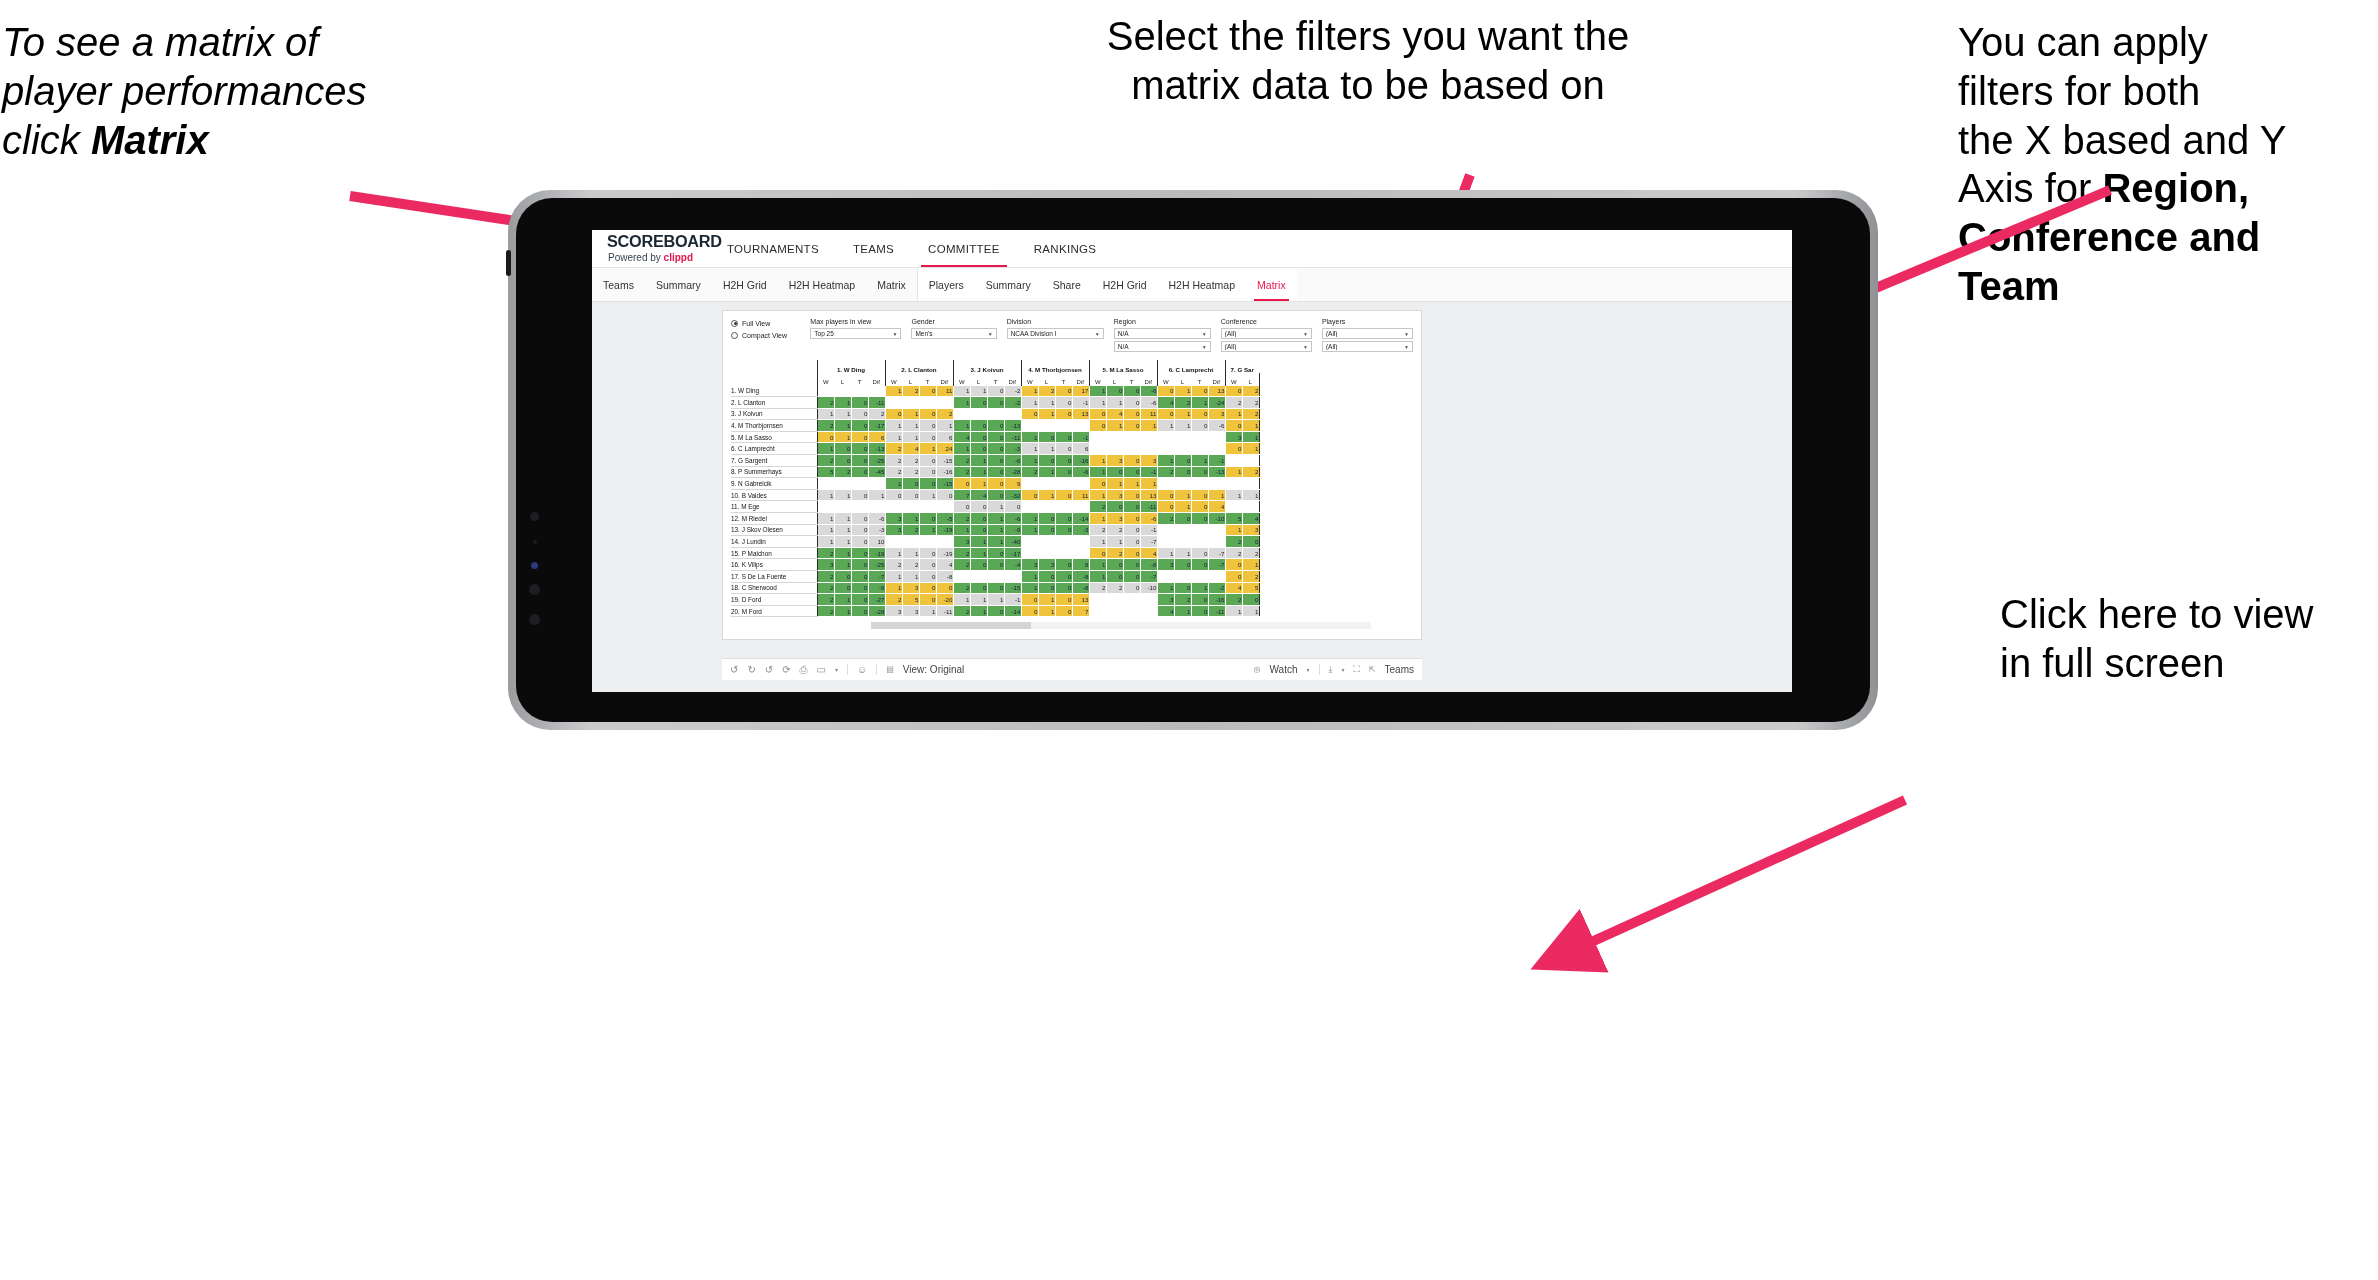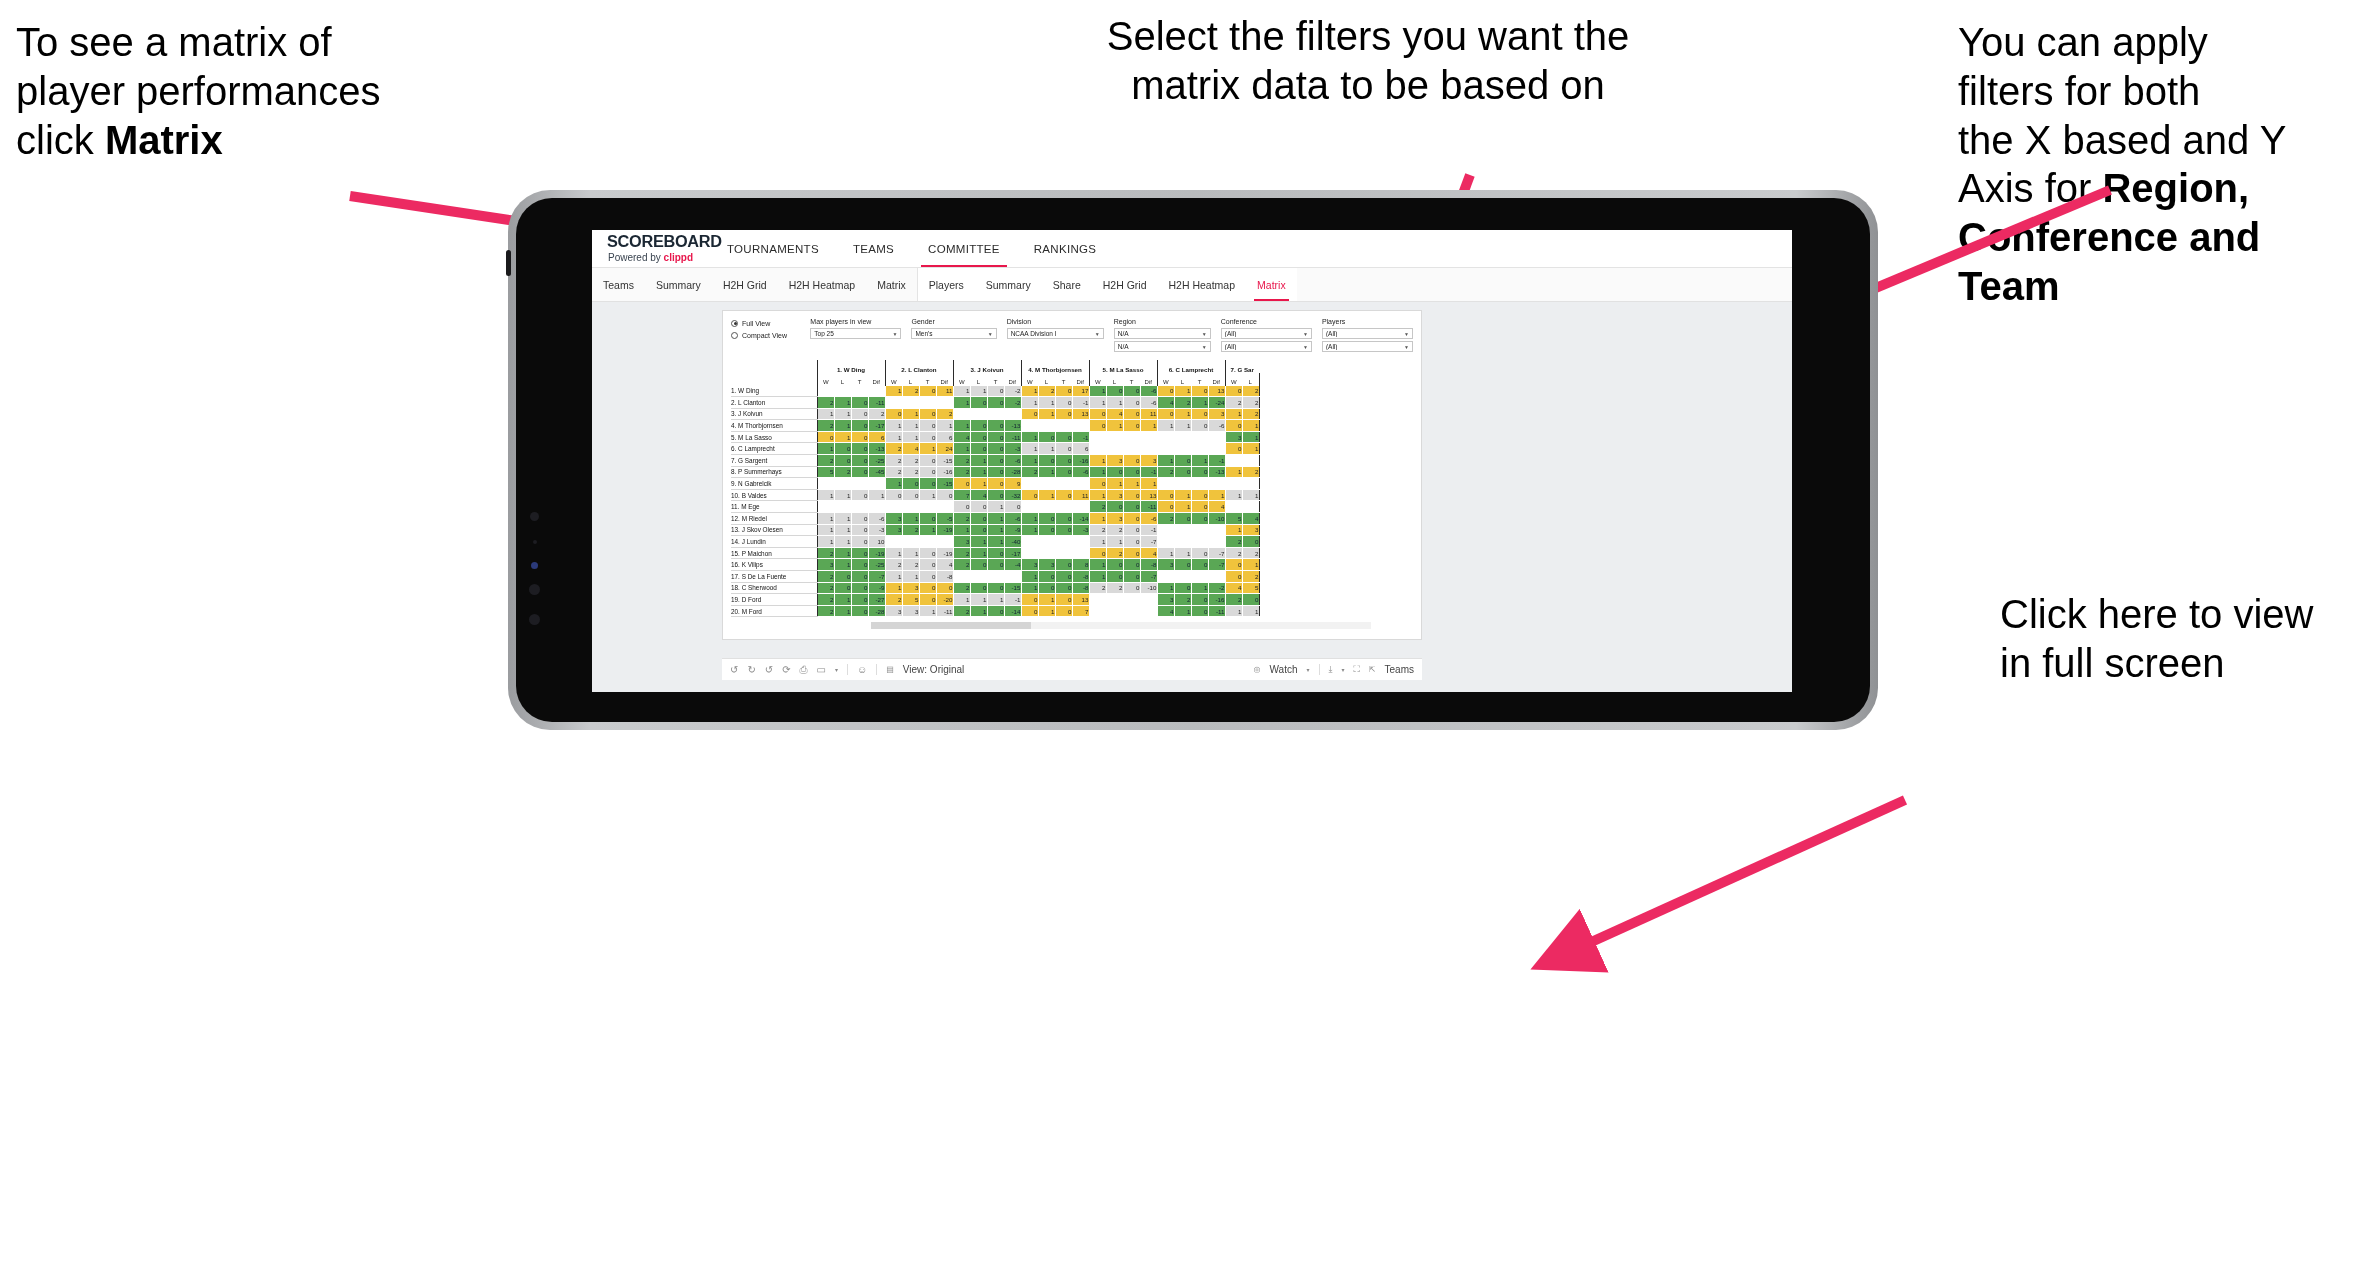--- a/index.html
+++ b/index.html
@@ -15,21 +15,21 @@
   
   .anno {
     position: absolute;
     color: #000;
     font-size: 40px;
     line-height: 1.22;
     font-family: "Liberation Sans", sans-serif;
     white-space: pre-line;
   }
   .anno b { font-weight: 700; }
-  #anno-matrix   { left: 16px;    top: 18px;  width: 560px; }
+  #anno-matrix   { left: 2px;    top: 18px;  width: 560px; font-style: italic; }
   #anno-filters  { left: 968px;  top: 12px;  width: 800px; }
   #anno-axis     { left: 1958px; top: 18px;  width: 420px; }
   #anno-full     { left: 2000px; top: 590px; width: 440px; }
 
   .arrow { position:absolute; overflow:visible; pointer-events:none; }
 
   
   #tablet {
     position: absolute;
     left: 508px; top: 190px;

